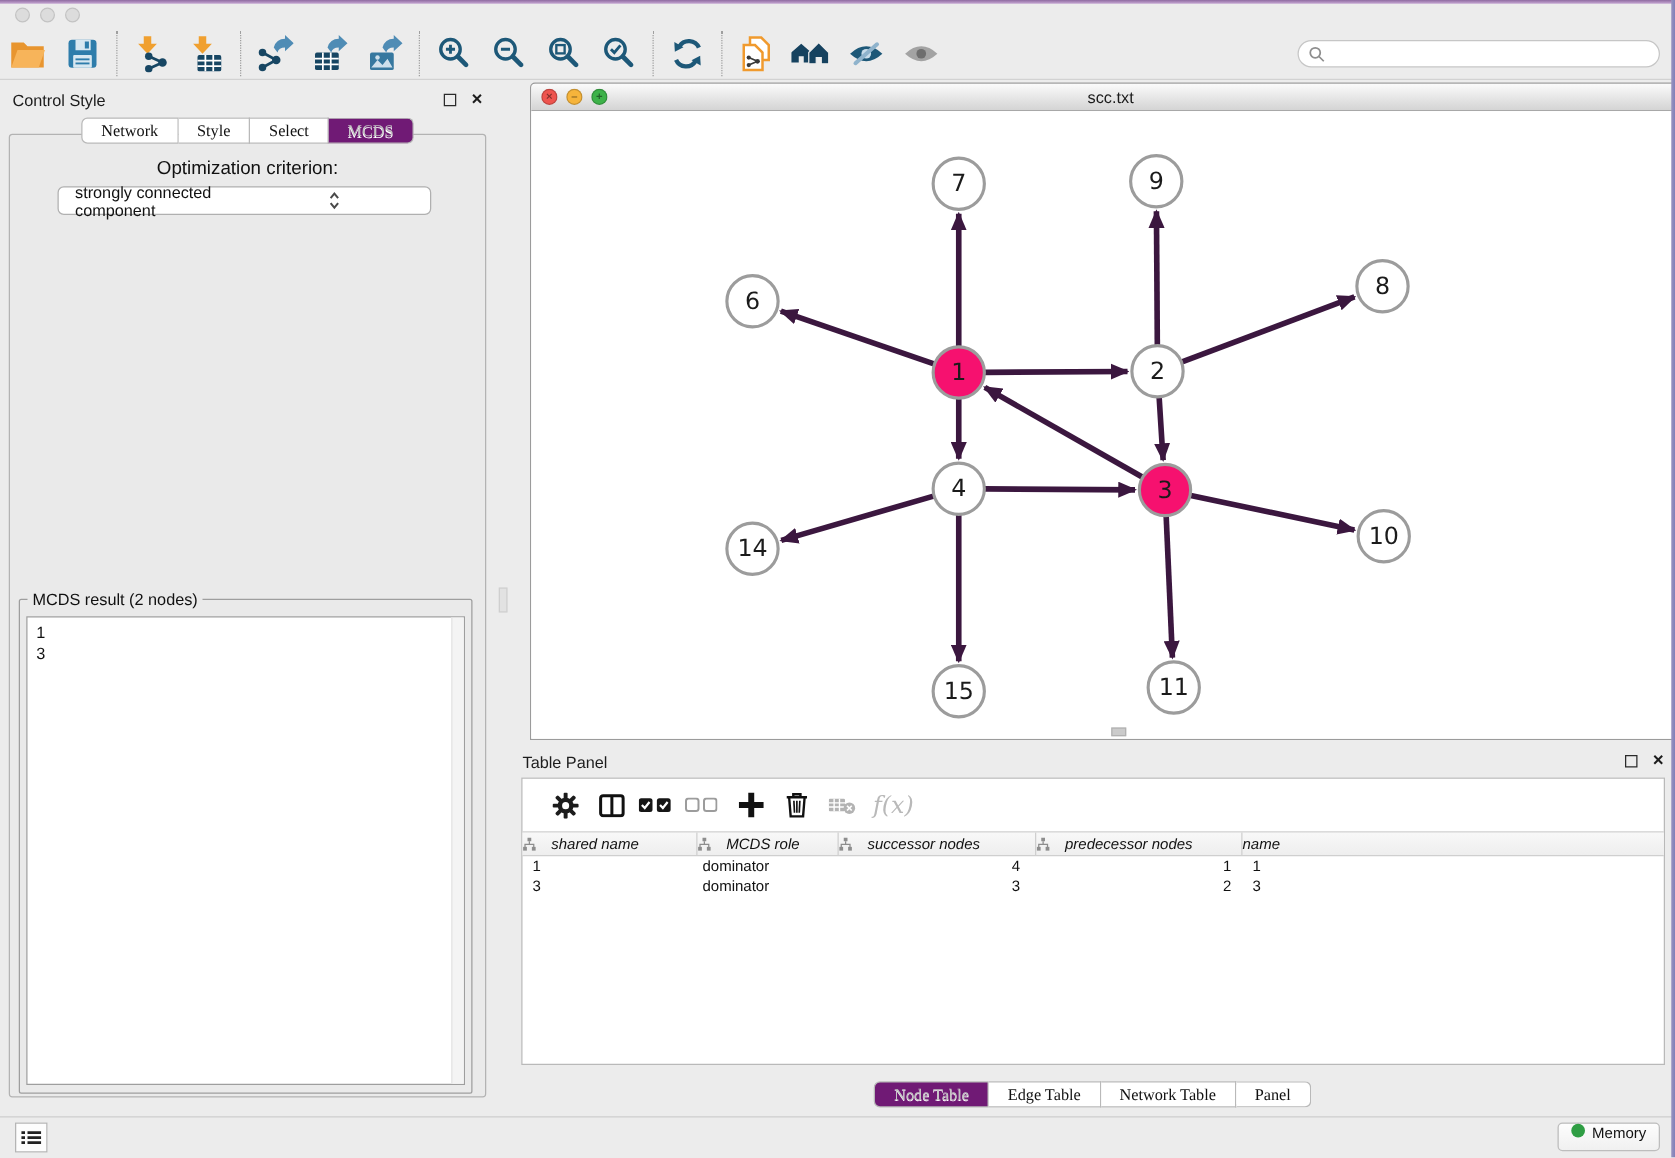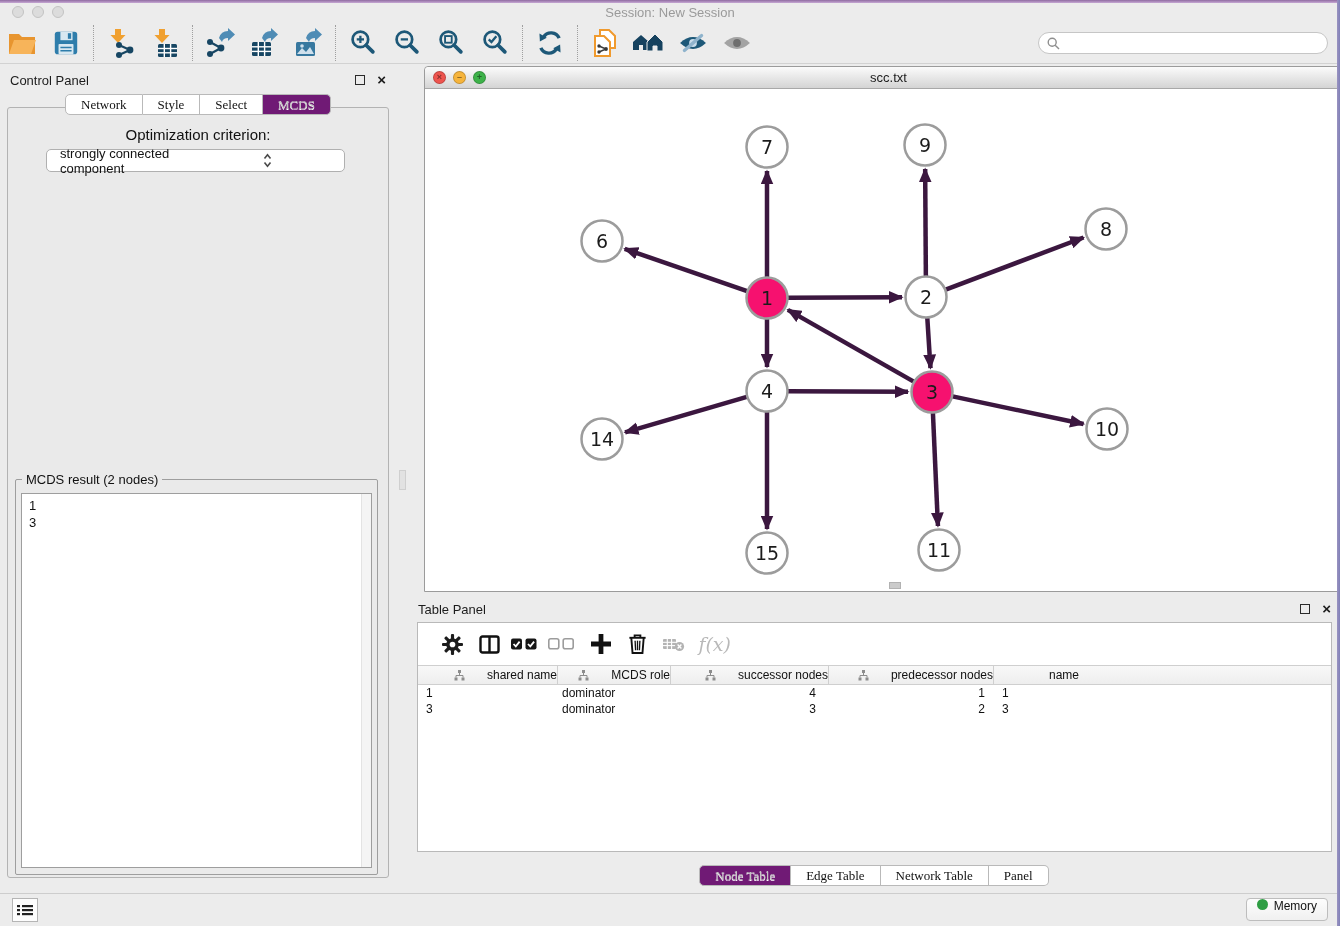--- a/index.html
+++ b/index.html
@@ -77,22 +77,22 @@
     background:#e2e2e2; border:1px solid #cfcfcf; }
 
   
   .tpanel { position:absolute; left:408px; top:597px; width:932px; height:292px; }
   .tbox { position:absolute; left:9px; right:8px; top:25px; height:230px; background:#fff; border:1px solid #b9b9b9; }
   .ttoolbar { display:flex; align-items:center; height:42px; padding-left:8px; }
   .ttb { width:37px; height:34px; display:flex; align-items:center; justify-content:flex-end; }
   .fx { font-family:"DejaVu Serif","Liberation Serif",serif; font-style:italic; font-size:19px; color:#b9b9b9; }
   .thead { display:flex; height:20px; border-top:1px solid #cfcfcf; border-bottom:1px solid #cfcfcf;
     background:linear-gradient(#f8f8f8,#eeeeee); }
-  .hcell { display:flex; align-items:center; justify-content:flex-end; gap:22px; font-size:12px; color:#111;
-    border-right:1px solid #cfcfcf; }
+  .hcell { display:flex; align-items:center; justify-content:flex-start; gap:12px; font-size:12px; color:#111;
+    border-right:1px solid #cfcfcf;font-style:italic; }
   .c0{width:140px;} .c1{width:113px;} .c2{width:158px;} .c3{width:165px;} .c4{width:85px;}
   .trow { display:flex; height:16px; align-items:center; }
   .tcell { font-size:12px; color:#111; overflow:hidden; white-space:nowrap; }
   .a-left{ text-align:left; padding-left:8px; } .c1.a-left{ padding-left:4px; }
   .a-right{ text-align:right; padding-right:13px; } .c3.a-right{ padding-right:9px; }
   .tp-tabs { position:absolute; bottom:3px; left:0; right:0; display:flex; justify-content:center; }
 
   
   .statusbar { position:absolute; left:0; bottom:0; width:100%; height:33px; background:#ececec;
     border-top:1px solid #cdcdcd; }
@@ -110,21 +110,20 @@
 
 <div class="top-strip"></div>
 <div class="right-strip"></div>
 
 <div class="titlebar">
   <div class="traffic">
     <span class="tl"></span>
     <span class="tl"></span>
     <span class="tl"></span>
   </div>
-  <div class="win-title">Session: New Session</div>
 </div>
 
 <div class="toolbar">
   <div class="tbtn">
       <span class="icon">
     <svg width="30" height="26" viewBox="0 0 30 26">
           <path d="M2 4 h10 l3 3 h13 v17 H2 z" fill="#e8952f"></path>
           <path d="M7 10 h22 l-5 14 H2 z" fill="#f7b45a"></path>
         </svg>
       </span>
@@ -310,21 +309,21 @@
           <circle cx="5.2" cy="5.2" r="4" fill="none" stroke="#8e8e8e" stroke-width="1.4"></circle>
           <line x1="8.2" y1="8.2" x2="12" y2="12" stroke="#8e8e8e" stroke-width="1.4"></line>
         </svg>
       </span>
     <input value="" style="">
   </div>
 </div>
 
 <div class="cpanel">
   <div class="panel-head">
-    <span class="panel-title">Control Panel</span>
+    <span class="panel-title">Control Style</span>
     <span class="sq-icon"></span>
     <span class="x-icon">×</span>
   </div>
   <div class="seg">
     <button class="segb">Network</button>
     <button class="segb">Style</button>
     <button class="segb">Select</button>
     <button class="segb sel">MCDS</button>
   </div>
   <div class="cp-box">

